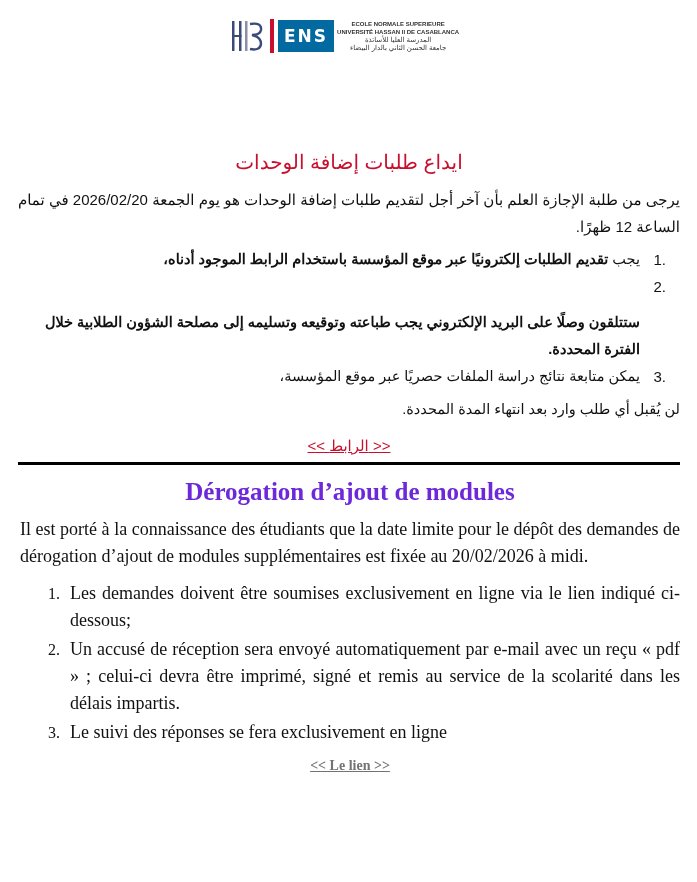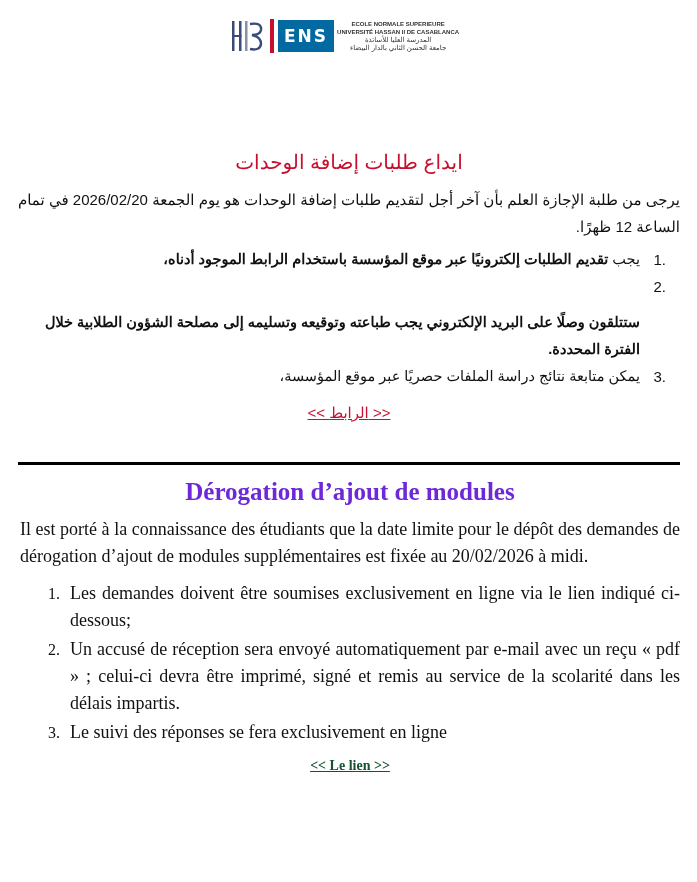--- a/index.html
+++ b/index.html
@@ -32,21 +32,21 @@
 
   
   .fr-section { position: absolute; top: 478px; left: 20px; width: 660px; font-family: "Liberation Serif", serif; }
   .fr-title { text-align: center; color: #6d28d9; font-size: 25px; font-weight: bold; margin: 0 0 10px 0; }
   .fr-para { font-size: 18px; line-height: 27px; text-align: justify; margin: 0 0 10px 0; }
   .fr-list { margin: 0; padding: 0 0 0 28px; list-style: none; font-size: 18px; line-height: 27px; }
   .fr-list li { display: flex; margin-bottom: 2px; }
   .fr-list .num { width: 22px; flex: none; font-size: 16px; }
   .fr-list .txt { flex: 1; text-align: justify; }
   .fr-closing { font-size: 18px; line-height: 27px; margin: 8px 0 0 0; }
-  .fr-link { display: block; text-align: center; margin-top: 12px; color: #14532d; font-weight: bold; text-decoration: underline; font-size: 14px; }
+  .fr-link { display: block; text-align: center; margin-top: 12px; color: #737373; font-weight: bold; text-decoration: underline; font-size: 14px; }
 </style>
 </head>
 <body>
 
 <div class="page">
 
   <div class="logo">
     <div class="logo-mark">
       <svg width="34" height="36" viewBox="0 0 34 36">
         <rect x="2" y="3" width="2.5" height="30" fill="#3b4a7a"></rect>
@@ -76,20 +76,21 @@
       </li>
       <li>
         <span class="num">2.</span>
         <span class="txt bold">ستتلقون وصلًا على البريد الإلكتروني يجب طباعته وتوقيعه وتسليمه إلى مصلحة الشؤون الطلابية خلال الفترة المحددة.</span>
       </li>
       <li>
         <span class="num">3.</span>
         <span class="txt">يمكن متابعة نتائج دراسة الملفات حصريًا عبر موقع المؤسسة،</span>
       </li>
     </ol>
+    <p class="ar-closing">لن يُقبل أي طلب وارد بعد انتهاء المدة المحددة.</p>
     <a class="ar-link" href="#" dir="ltr">&lt;&lt; الرابط &gt;&gt;</a>
   </section>
 
   <div class="rule"></div>
 
   <section class="fr-section">
     <h2 class="fr-title">Dérogation d’ajout de modules</h2>
     <p class="fr-para">Il est porté à la connaissance des étudiants que la date limite pour le dépôt des demandes de dérogation d’ajout de modules supplémentaires est fixée au 20/02/2026 à midi.</p>
     <ol class="fr-list">
       <li>

